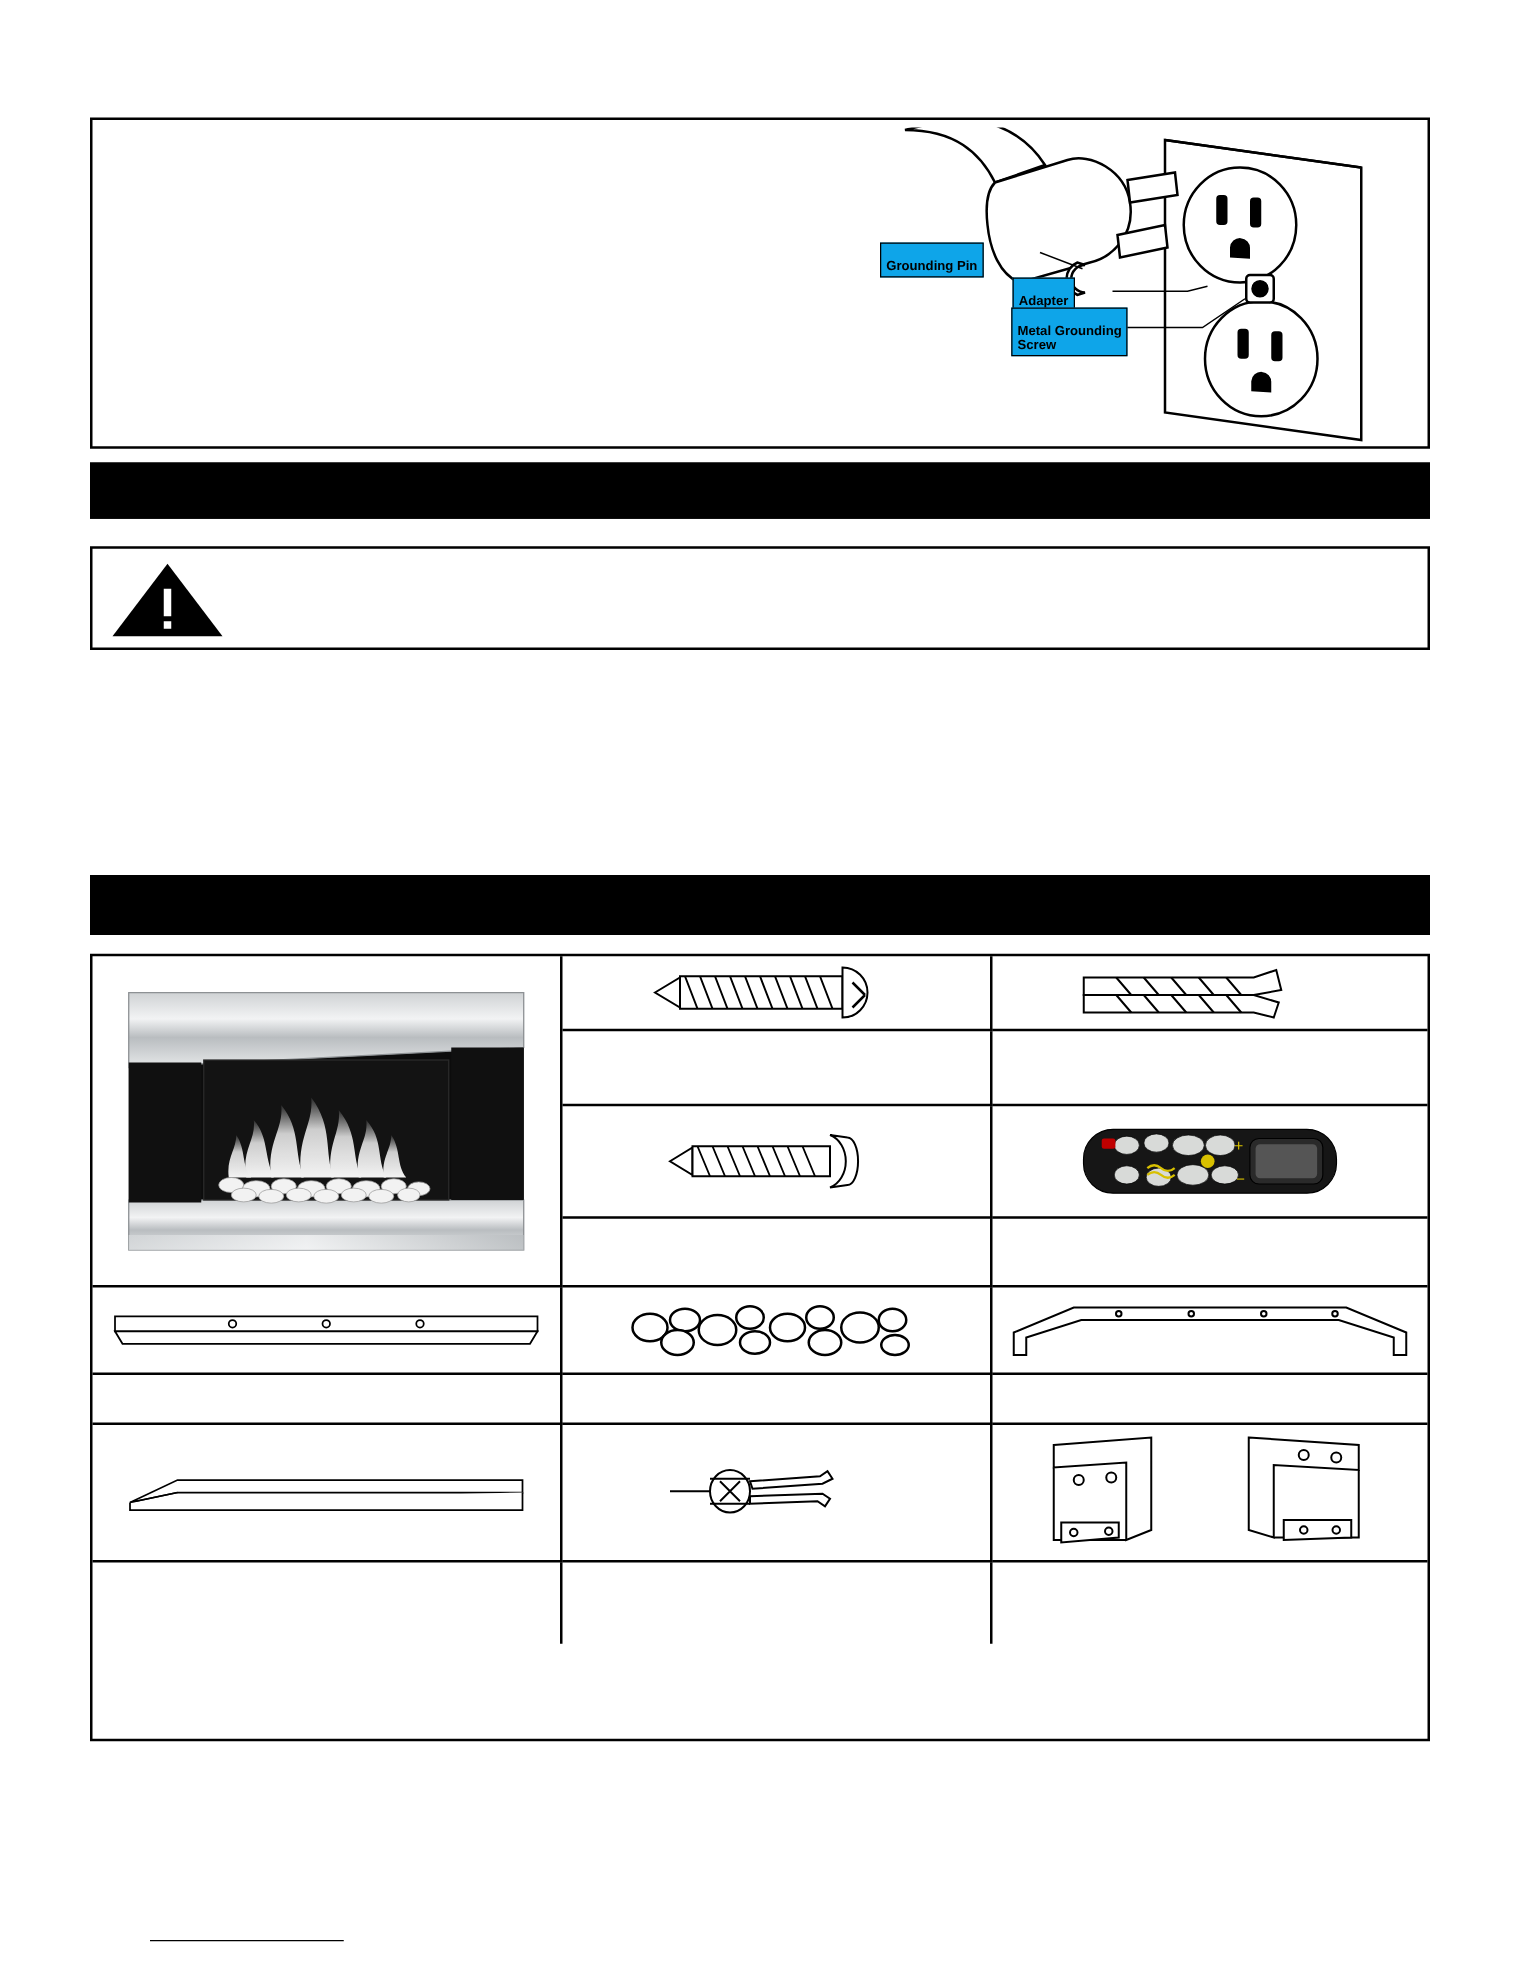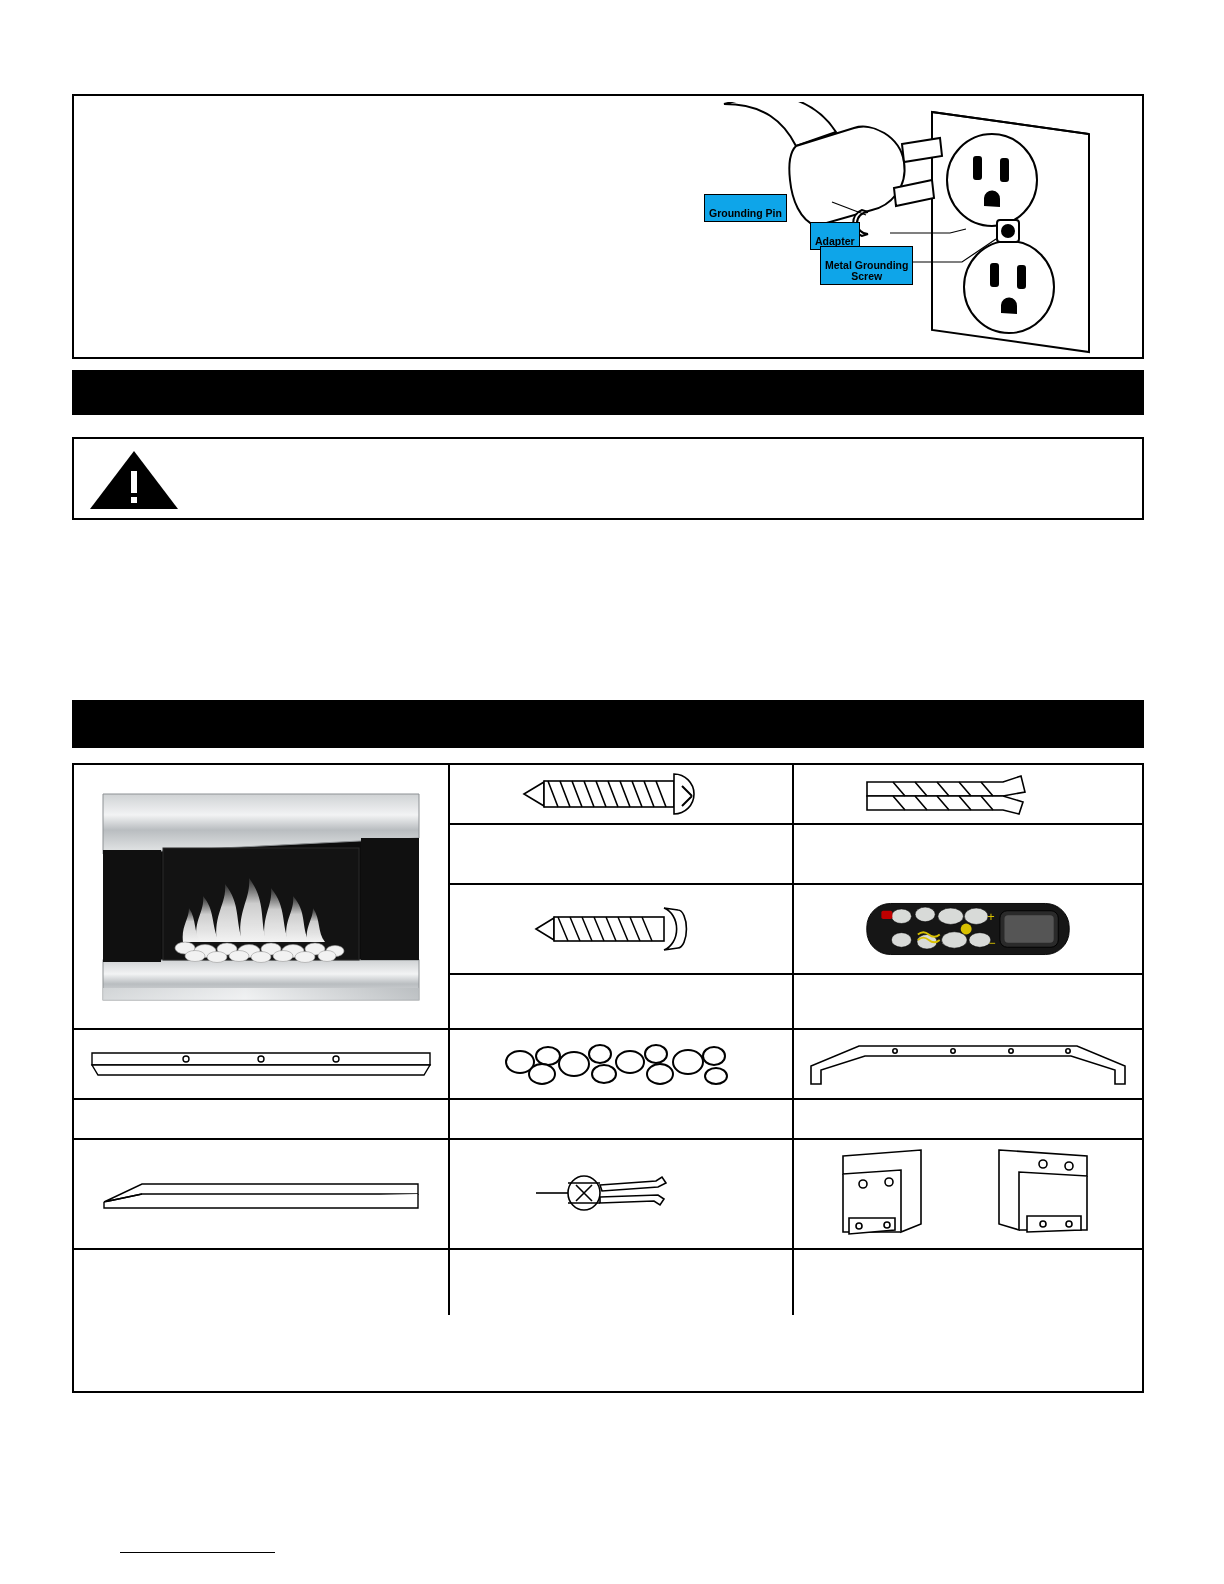--- a/index.html
+++ b/index.html
@@ -47,21 +47,21 @@
     background: #0ea5e9;
     font-size: 10.5px;
     font-weight: bold;
     line-height: 11px;
     padding: 2px 4px;
     white-space: pre-line;
     font-family: "Liberation Sans", sans-serif;
   }
   .callout.grounding-pin { left: 0px; top: 92px; }
   .callout.adapter { left: 106px; top: 120px; }
-  .callout.metal-screw { left: 116px; top: 144px; text-align: center; }
+  .callout.metal-screw { left: 105px; top: 144px; }
 
   
   .black-bar {
     position: absolute;
     background: #000;
     border: 1px solid #000;
     box-sizing: border-box;
   }
   .bar-1 { left: 72px; top: 370px; width: 1072px; height: 45px; }
   .bar-2 { left: 72px; top: 700px; width: 1072px; height: 48px; }

